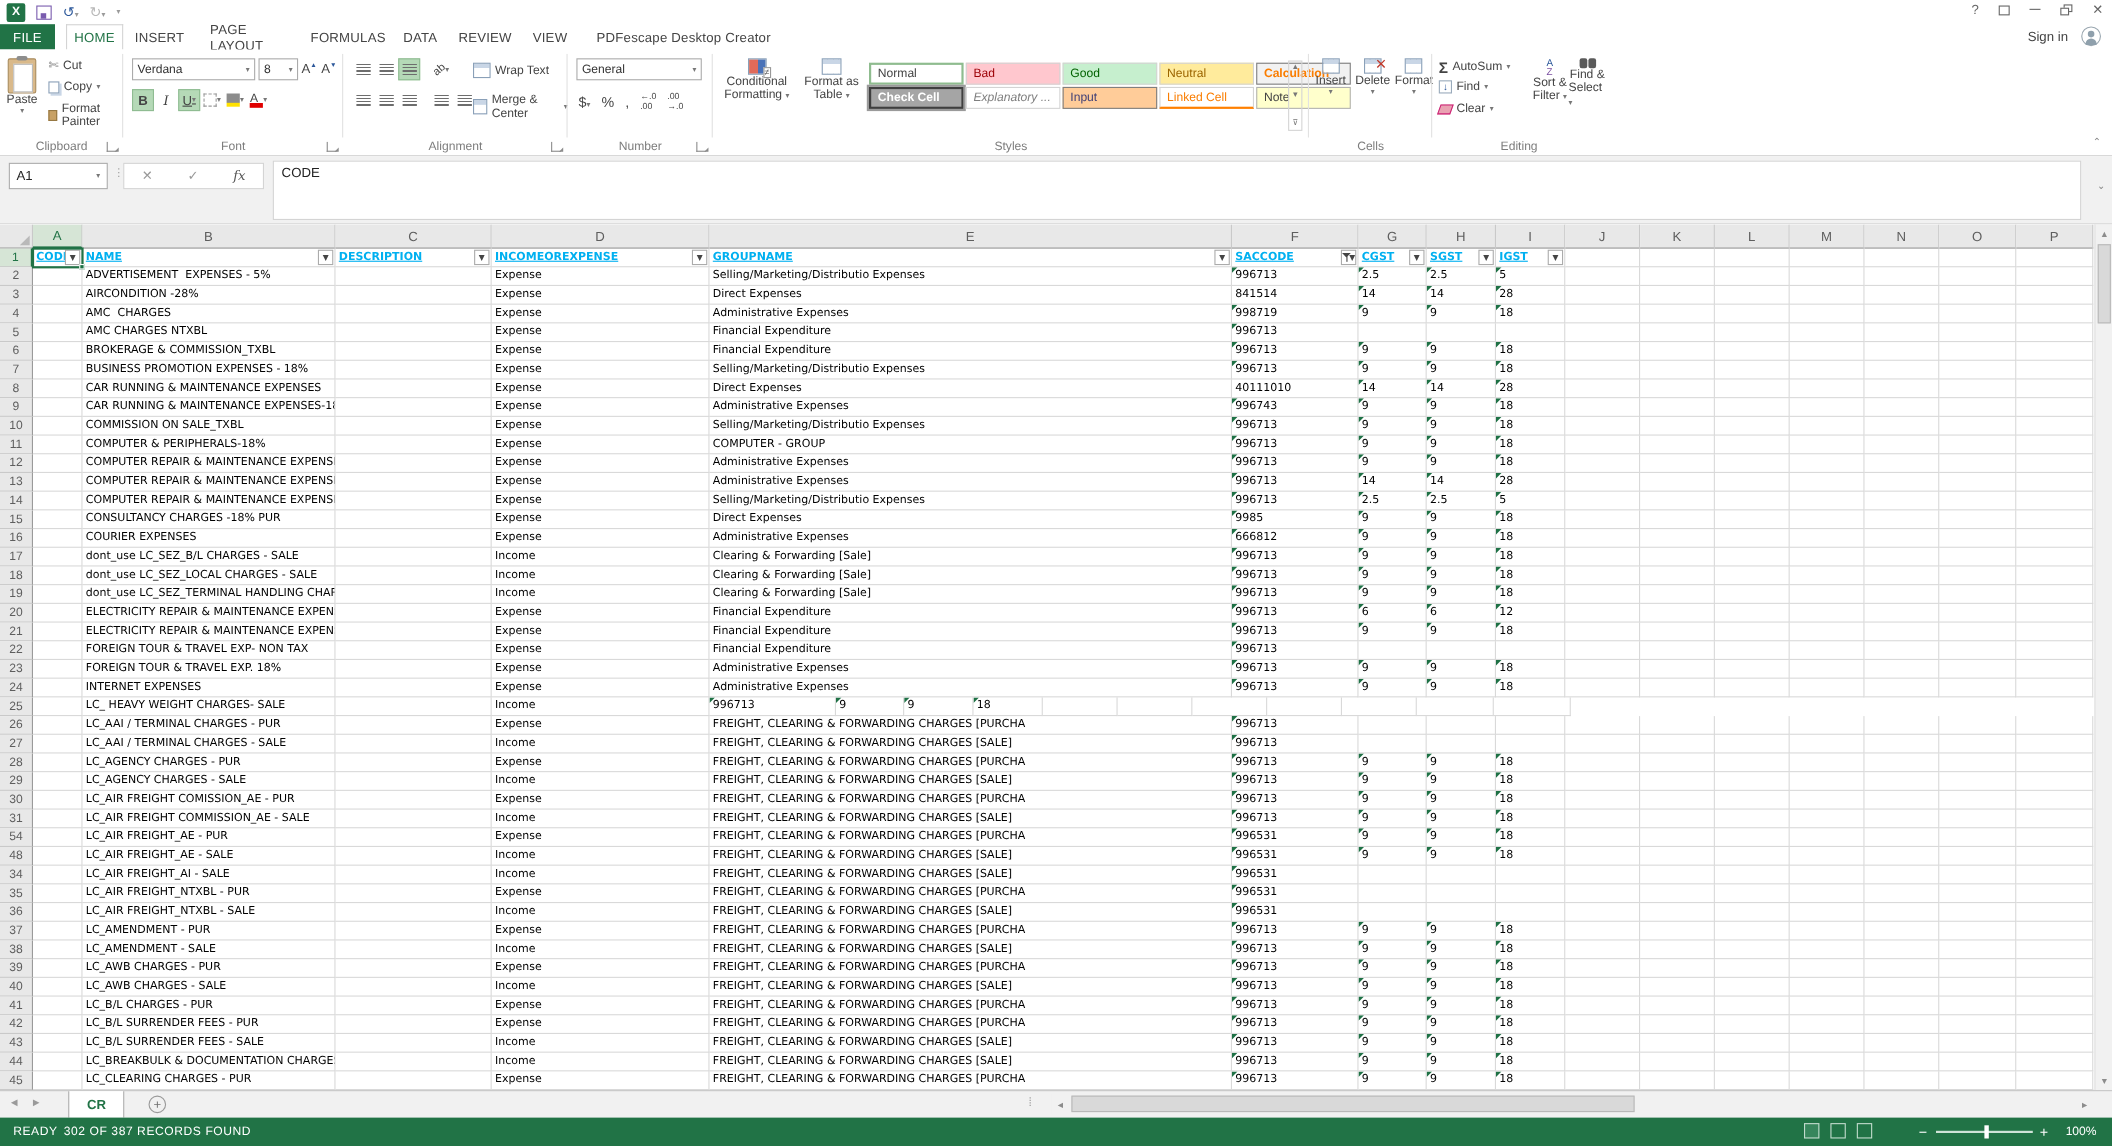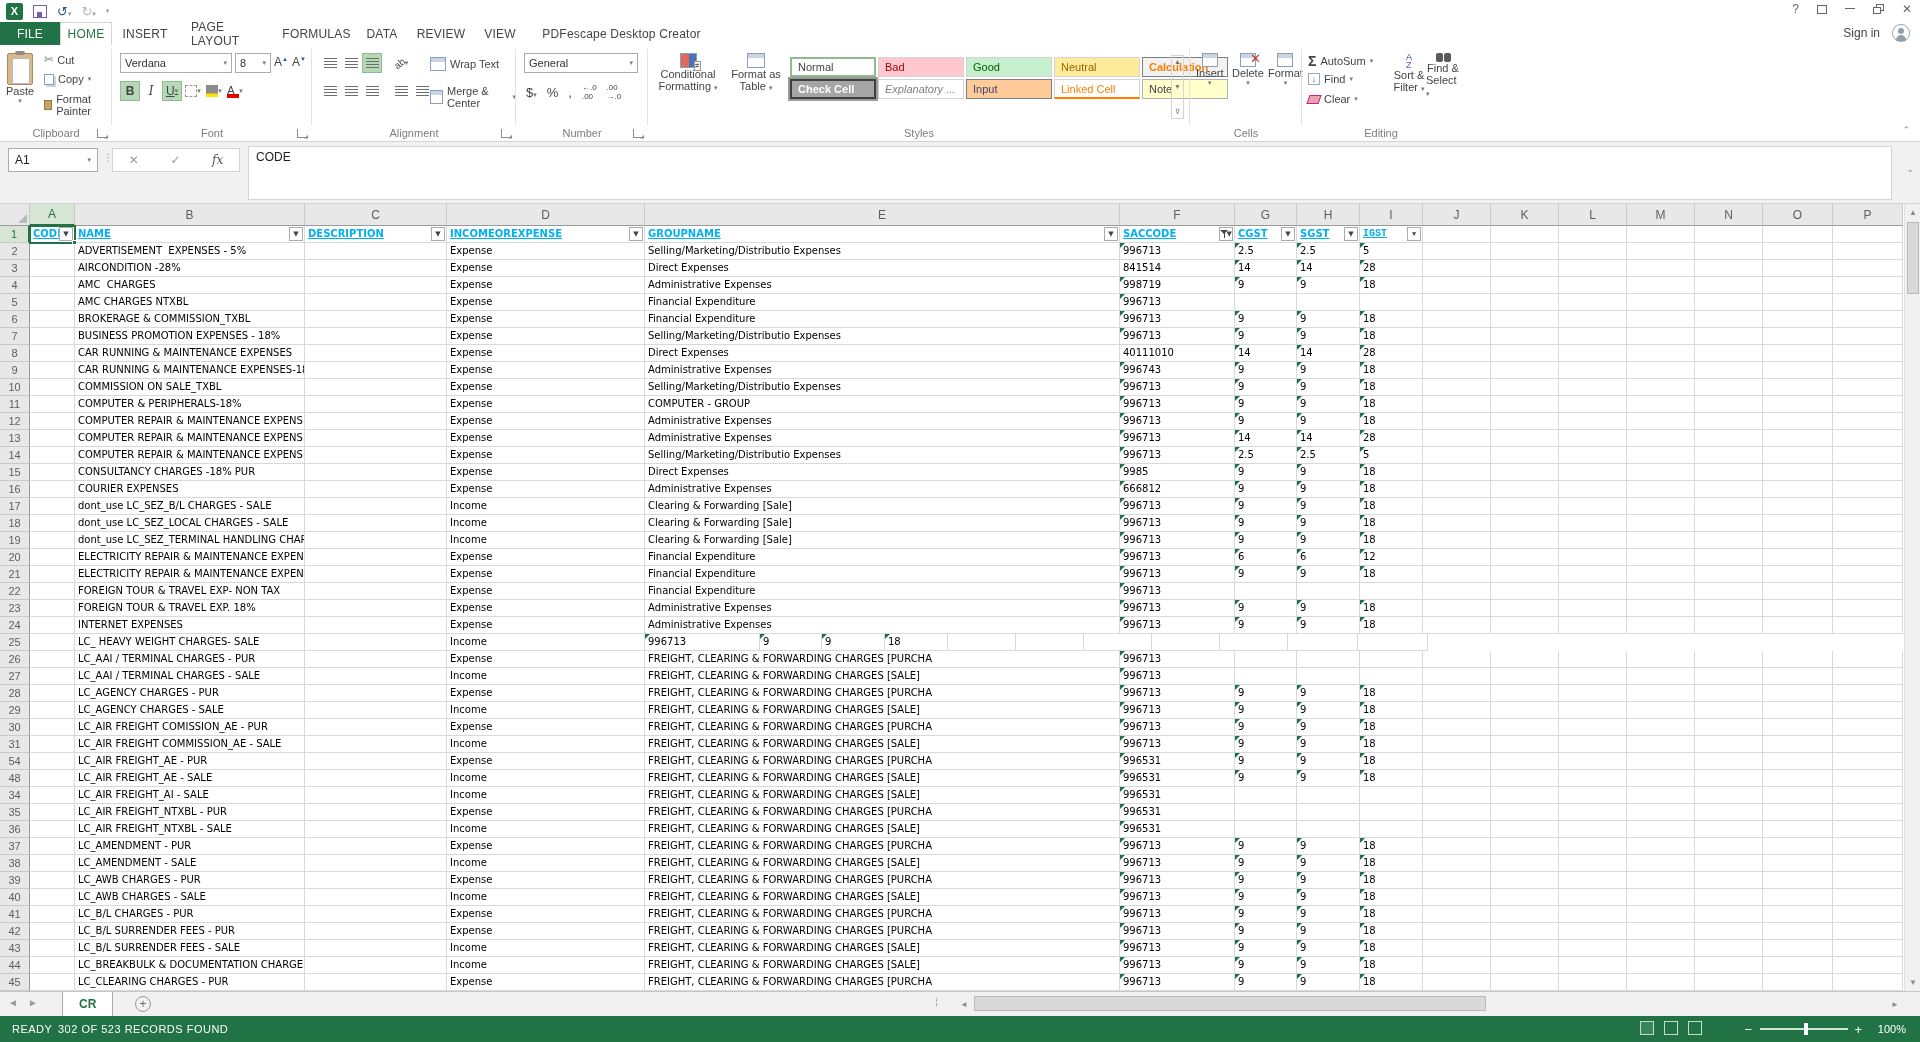--- a/index.html
+++ b/index.html
@@ -158,21 +158,21 @@
       <span class="wc-restore">
           <i></i>
           <i></i>
         </span>
       <span class="wc-x">✕</span>
     </div>
   </div>
 
   <div class="tabrow">
     <div id="rtabs">
-        <div class="rtab file" style="left: 0px; width: 60px; text-align: right;">FILE</div>
+        <div class="rtab file" style="left: 0px; width: 50px; text-align: right;">FILE</div>
         <div class="rtab active" style="left: 60px; width: 52px;">HOME</div>
         <div class="rtab" style="left: 112px; width: 66px;">INSERT</div>
         <div class="rtab" style="left: 178px; width: 99px;">PAGE LAYOUT</div>
         <div class="rtab" style="left: 277px; width: 79px;">FORMULAS</div>
         <div class="rtab" style="left: 356px; width: 52px;">DATA</div>
         <div class="rtab" style="left: 408px; width: 66px;">REVIEW</div>
         <div class="rtab" style="left: 474px; width: 52px;">VIEW</div>
         <div class="rtab" style="left: 526px; width: 191px;">PDFescape Desktop Creator</div>
       </div>
     <span class="signin">Sign in</span>
@@ -435,21 +435,21 @@
         <div class="row">
           <div class="gut selrow">1</div>
           <div class="c hcell" style="width: 45px;">CODE<span class="fbtn"><i style="font-style: normal;">▼</i></span></div>
           <div class="c hcell" style="width: 230px;">NAME<span class="fbtn"><i style="font-style: normal;">▼</i></span></div>
           <div class="c hcell" style="width: 142px;">DESCRIPTION<span class="fbtn"><i style="font-style: normal;">▼</i></span></div>
           <div class="c hcell" style="width: 198px;">INCOMEOREXPENSE<span class="fbtn"><i style="font-style: normal;">▼</i></span></div>
           <div class="c hcell" style="width: 475px;">GROUPNAME<span class="fbtn"><i style="font-style: normal;">▼</i></span></div>
           <div class="c hcell" style="width: 115px;">SACCODE<span class="fbtn"><i class="funnel"></i><i style="font-style: normal;">▼</i></span></div>
           <div class="c hcell" style="width: 62px;">CGST<span class="fbtn"><i style="font-style: normal;">▼</i></span></div>
           <div class="c hcell" style="width: 63px;">SGST<span class="fbtn"><i style="font-style: normal;">▼</i></span></div>
-          <div class="c hcell" style="width: 63px; font-family: Liberation Mono, monospace;">IGST<span class="fbtn"><i style="font-style: normal;">▼</i></span></div>
+          <div class="c hcell" style="width: 63px;">IGST<span class="fbtn"><i style="font-style: normal;">▼</i></span></div>
           <div class="c" style="width: 68px;"></div>
           <div class="c" style="width: 68px;"></div>
           <div class="c" style="width: 68px;"></div>
           <div class="c" style="width: 68px;"></div>
           <div class="c" style="width: 68px;"></div>
           <div class="c" style="width: 70px;"></div>
           <div class="c" style="width: 70px;"></div>
         </div>
         <div class="row">
           <div class="gut">2</div>
@@ -1304,21 +1304,21 @@
     <span class="tsplit">⁞</span>
     <div class="hscroll">
       <span class="hs-arrow" style="left:0;">◄</span>
       <span class="hs-thumb"></span>
       <span class="hs-arrow" style="right:0;">►</span>
     </div>
   </div>
 
   <div class="statusbar">
     <span class="sb-mode">READY</span>
-    <span class="sb-records">302 OF 523 RECORDS FOUND</span>
+    <span class="sb-records">302 OF 387 RECORDS FOUND</span>
     <span class="sb-views">
       <span class="cur"></span>
       <span></span>
       <span></span>
     </span>
     <span class="zoom-minus">−</span>
     <span class="zoom-track"></span>
     <span class="zoom-thumb"></span>
     <span class="zoom-plus">+</span>
     <span class="zoom-pct">100%</span>

